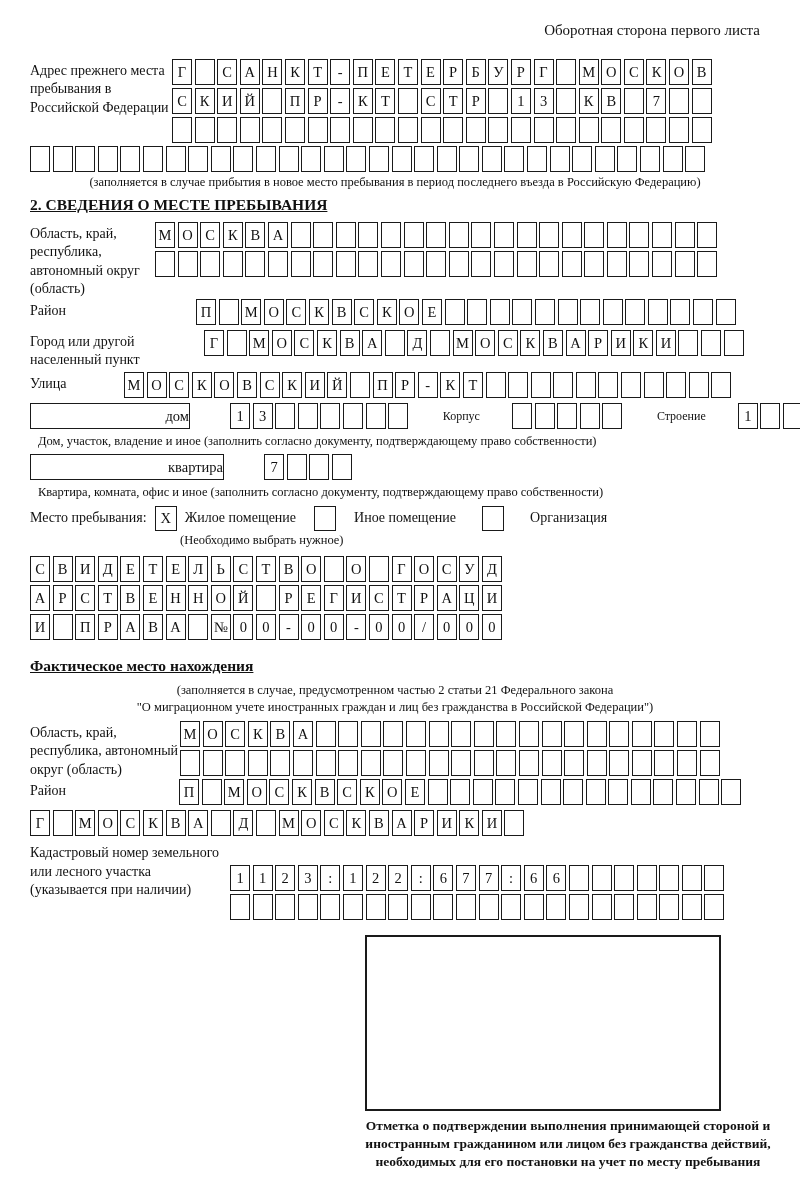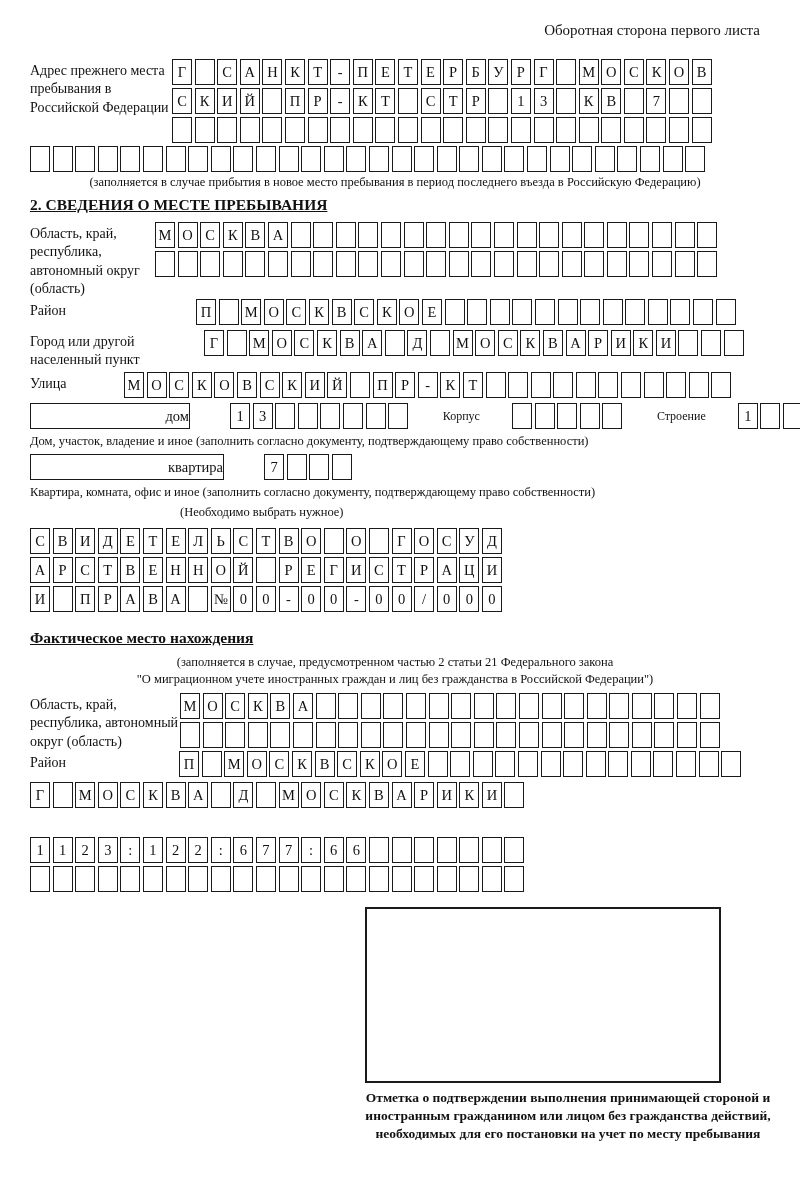--- a/index.html
+++ b/index.html
@@ -31,21 +31,21 @@
   .namedbox {
     height: 24px; border: 1.6px solid #1a1a1a; text-align: right;
     line-height: 24px; font-size: 14.5px; margin-right: 16px;
   }
   .box-dom { width: 158px; flex: 0 0 158px; }
   .box-kv  { width: 192px; flex: 0 0 192px; }
   .inline-lbl { font-size: 12px; line-height: 27px; padding: 0 8px; white-space: nowrap; }
 
   .note { font-size: 12.5px; }
   .note-center { text-align: center; margin: 2px 0 6px 0; }
-  .note-left { margin: 1px 0 5px 0; }
+  .note-left { margin: 1px 0 5px 8px; }
 
   .h-bold { font-weight: bold; font-size: 15.5px; margin: 6px 0 8px 0; text-decoration: underline; }
 
   .stay-row { display: flex; align-items: center; margin: 6px 0 2px 0; font-size: 14px; }
   .chk {
     width: 20px; height: 23px; border: 1.6px solid #1a1a1a; flex: 0 0 20px;
     text-align: center; line-height: 23px; font-size: 14.5px;
   }
   .gap8 { width: 8px; } .gap18 { width: 18px; } .gap26 { width: 26px; }
 
@@ -373,20 +373,35 @@
     <div class="namedbox box-kv">квартира</div>
     <div class="cells">
         <span class="cell">7</span>
         <span class="cell"></span>
         <span class="cell"></span>
         <span class="cell"></span>
       </div>
   </div>
   <div class="note note-left">Квартира, комната, офис и иное (заполнить согласно документу, подтверждающему право собственности)</div>
 
+  <div class="stay-row">
+    <span>Место пребывания:</span>
+    <span class="gap8"></span>
+    <span class="chk">X</span>
+    <span class="gap8"></span>
+    <span>Жилое помещение</span>
+    <span class="gap18"></span>
+    <span class="chk"></span>
+    <span class="gap18"></span>
+    <span>Иное помещение</span>
+    <span class="gap26"></span>
+    <span class="chk"></span>
+    <span class="gap26"></span>
+    <span>Организация</span>
+  </div>
   <div class="note" style="margin:2px 0 8px 150px;">(Необходимо выбрать нужное)</div>
 
   <div class="flexrow mb10">
     <div>
       <div class="cells">
           <span class="cell">С</span>
           <span class="cell">В</span>
           <span class="cell">И</span>
           <span class="cell">Д</span>
           <span class="cell">Е</span>
@@ -570,20 +585,21 @@
         <span class="cell">А</span>
         <span class="cell">Р</span>
         <span class="cell">И</span>
         <span class="cell">К</span>
         <span class="cell">И</span>
         <span class="cell"></span>
       </div>
   </div>
 
   <div class="flexrow">
+    <div class="label lbl-w200">Кадастровый номер земельного или лесного участка (указывается при наличии)</div>
     <div style="padding-top:24px;">
       <div class="cells">
           <span class="cell">1</span>
           <span class="cell">1</span>
           <span class="cell">2</span>
           <span class="cell">3</span>
           <span class="cell">:</span>
           <span class="cell">1</span>
           <span class="cell">2</span>
           <span class="cell">2</span>

